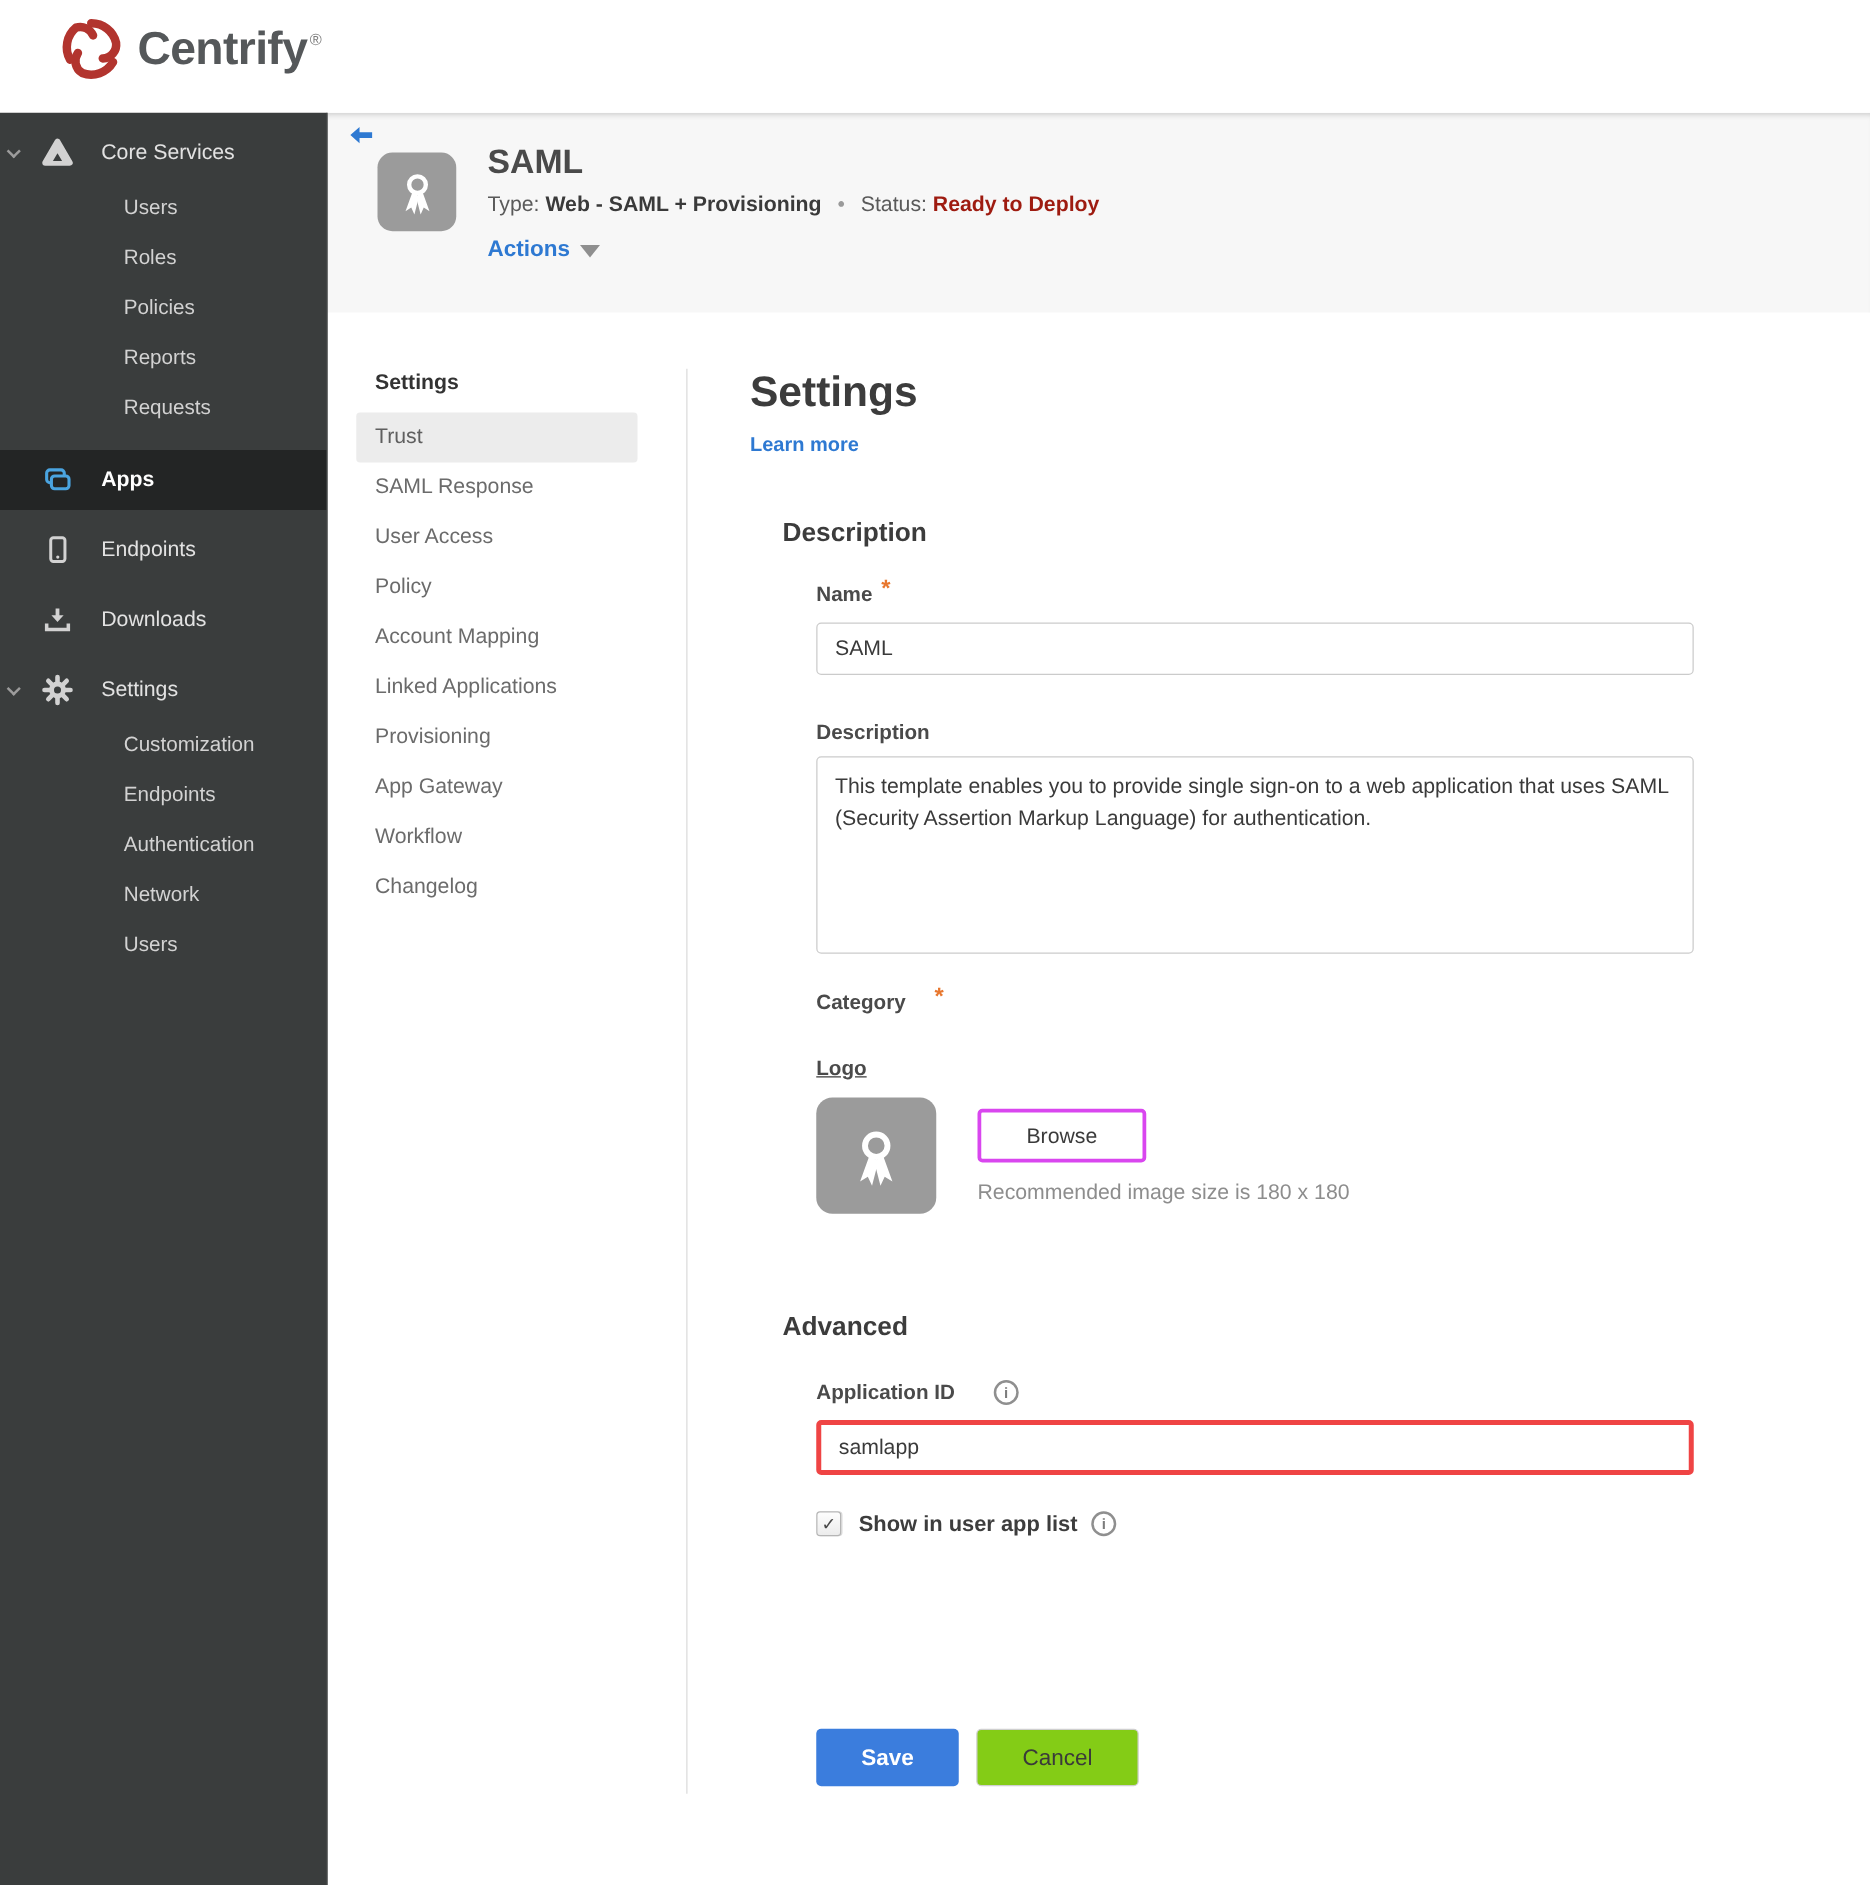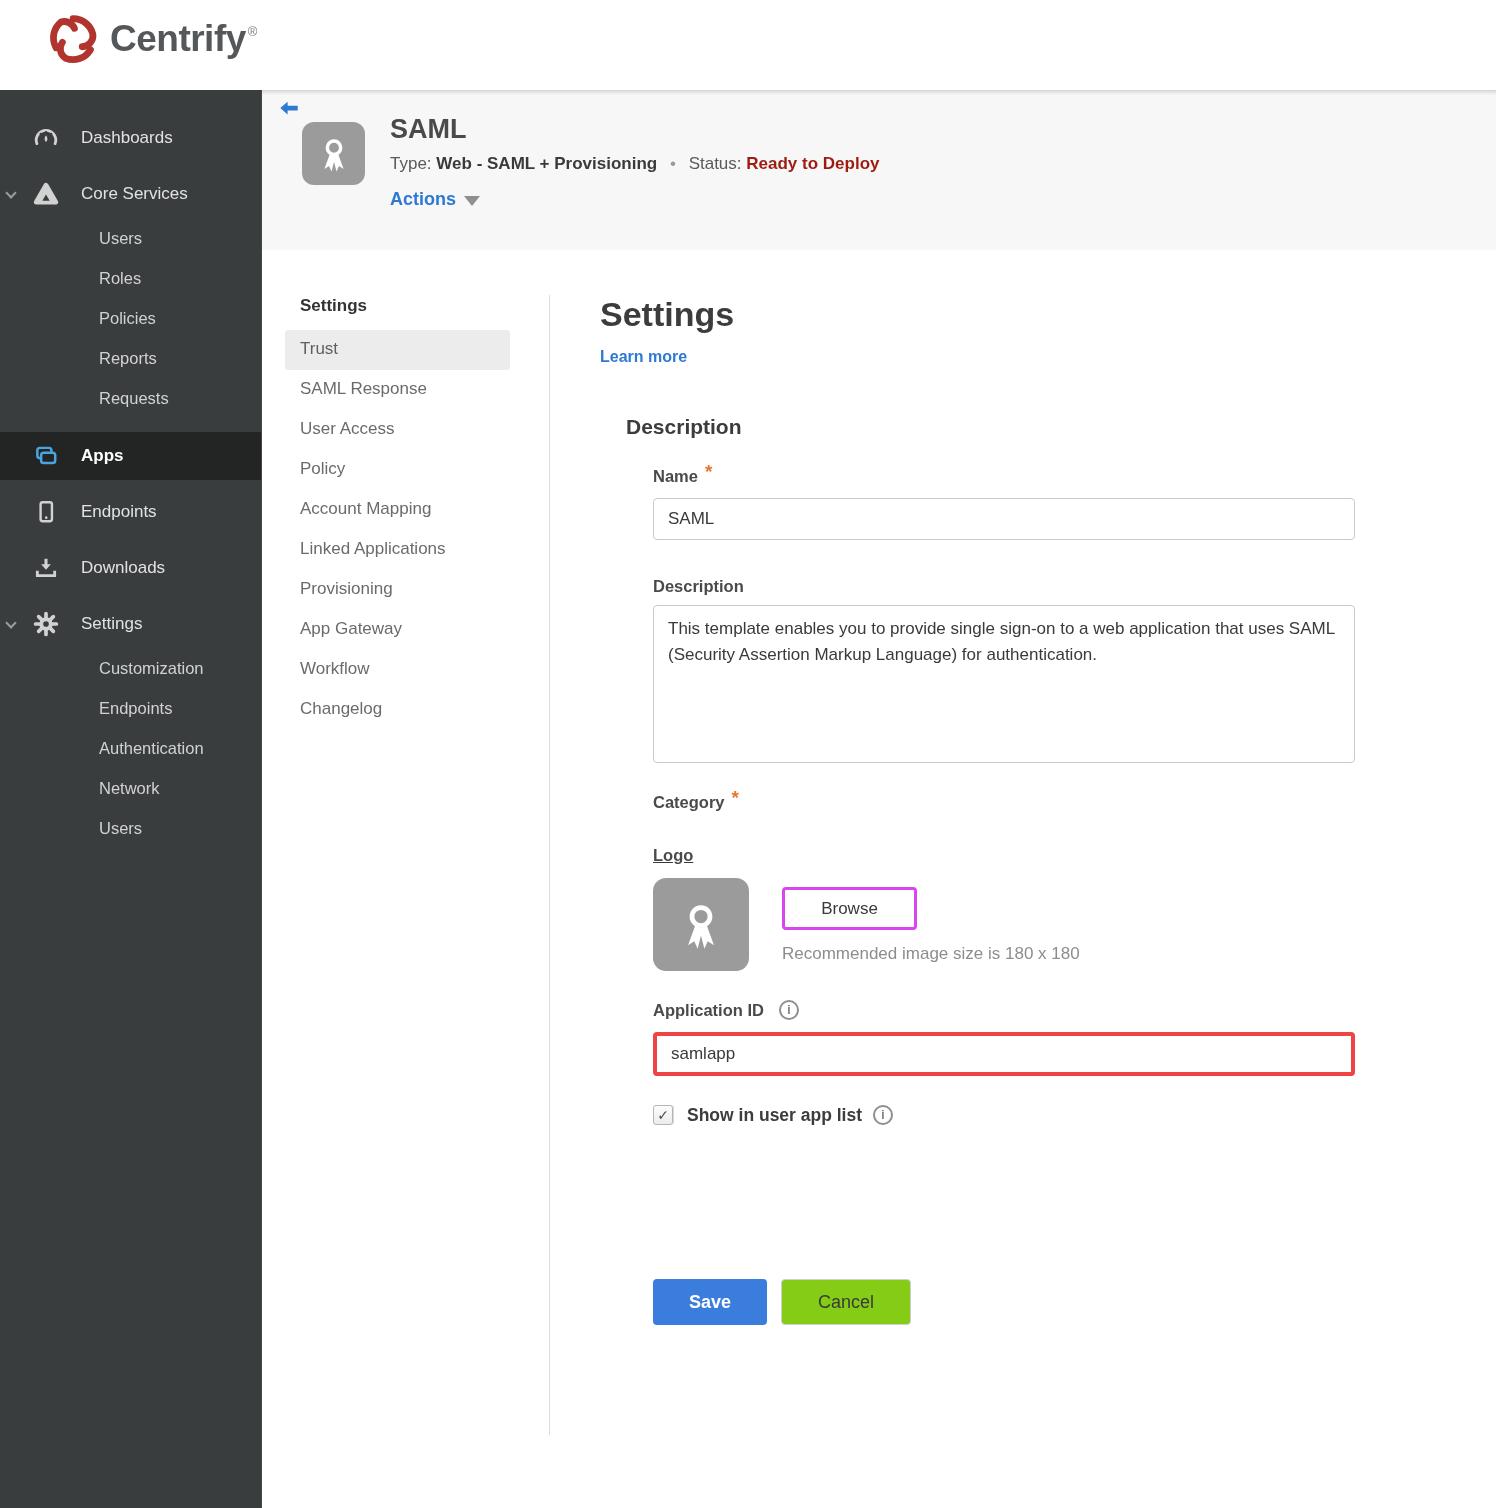--- a/index.html
+++ b/index.html
@@ -57,21 +57,21 @@
   .main-title { margin-top:44px; font-size:34px; line-height:40px; font-weight:bold; color:#3c3c3c; }
   .learn-more { display:inline-block; margin-top:14px; font-size:16px; font-weight:bold; color:#2e79d2; text-decoration:none; cursor:pointer; height:20px; }
   .section-h { margin:46px 0 0 26px; font-size:21px; line-height:26px; font-weight:bold; color:#3c3c3c; }
   .section-h.advanced { margin-top:78px; }
   .form { margin-left:53px; }
   .label-row { display:flex; align-items:center; margin-top:26px; height:20px; }
   .f-label { font-size:16.5px; font-weight:bold; color:#4a4a4a; }
   .req { color:#e8772e; font-weight:bold; font-size:19px; margin-left:7px; position:relative; top:-4px; }
   .t-input { display:block; width:702px; height:42px; margin-top:12px; border:1px solid #cbcbcb; border-radius:4px; padding:0 14px; font-size:17px; color:#3a3a3a; font-family:inherit; background:#fff; outline:none; }
   .t-area { display:block; width:702px; height:158px; margin-top:9px; border:1px solid #cbcbcb; border-radius:4px; padding:10px 14px; font-size:17px; line-height:26px; color:#3a3a3a; font-family:inherit; resize:none; outline:none; }
-  .mt36 { margin-top:36px !important; } .mt29 { margin-top:29px !important; } .mt33 { margin-top:33px !important;text-decoration:underline; }
+  .mt36 { margin-top:36px !important; } .mt29 { margin-top:29px !important;gap:16px; } .mt33 { margin-top:33px !important;text-decoration:underline; }
   .logo-row { display:flex; margin-top:13px; }
   .logo-box { width:96px; height:93px; background:#9b9b9b; border-radius:13px; display:flex; align-items:center; justify-content:center; }
   .logo-right { margin-left:33px; padding-top:9px; }
   .browse-btn { width:135px; height:43px; background:#fff; border:3px solid #d946ef; border-radius:4px; font-size:17px; color:#3a3a3a; font-family:inherit; cursor:pointer; }
   .logo-hint { margin-top:14px; font-size:17px; color:#8d8d8d; }
   .info-badge { display:inline-flex; align-items:center; justify-content:center; width:20px; height:20px; border:2px solid #8f8f8f; border-radius:50%; color:#7c7c7c; font-size:12px; font-weight:bold; margin-left:15px; cursor:pointer; font-style:normal; }
   .appid-input { border:4px solid #ef4444; height:44px; }
   .check-row { display:flex; align-items:center; margin-top:28px; height:22px; }
   .checkbox { width:20px; height:20px; border:1px solid #b5b5b5; border-radius:3px; background:linear-gradient(#fdfdfd,#ececec); display:flex; align-items:center; justify-content:center; font-size:14px; font-weight:bold; color:#4a4a4a; cursor:pointer; box-shadow:1px 0 0 #dadada; }
   .check-label { margin-left:14px; font-size:17.5px; font-weight:bold; color:#3d3d3d; }
@@ -91,32 +91,20 @@
         <path d="M50 43 A 21 21 0 0 1 24.5 52 A 11.5 11.5 0 0 1 21 35.5"></path>
         <path d="M14.5 41 A 21 21 0 0 1 19.5 14.5 A 11.5 11.5 0 0 1 33.5 21"></path>
       </g>
     </svg>
     <span class="brand-name">Centrify</span>
     <span class="brand-reg">®</span>
   </div>
 </header>
 
 <nav class="sidebar">
-  <div class="side-row pt24" style="height:72px">
-    <span class="sicon">
-      <svg width="26" height="26" viewBox="0 0 24 24">
-        <path d="M3.6 17.2 A 9 9 0 1 1 20.4 17.2" fill="none" stroke="#d2d2d2" stroke-width="2.6" stroke-linecap="round"></path>
-        <circle cx="7.2" cy="8.3" r="1.1" fill="#3a3d3d"></circle>
-          <circle cx="12" cy="6.6" r="1.1" fill="#3a3d3d"></circle>
-          <circle cx="16.8" cy="8.3" r="1.1" fill="#3a3d3d"></circle>
-        <path d="M12 9.4 C13.6 11.6 13.9 14 12 15.6 C10.1 14 10.4 11.6 12 9.4 Z" fill="#d2d2d2"></path>
-      </svg>
-    </span>
-    <span class="slabel">Dashboards</span>
-  </div>
 
   <div class="side-row mt8">
     <span class="grp-chevron"></span>
     <span class="sicon">
       <svg width="26" height="26" viewBox="0 0 24 24">
         <path d="M12 4 L21 19.5 L3 19.5 Z" fill="#d2d2d2" stroke="#d2d2d2" stroke-width="4.5" stroke-linejoin="round"></path>
         <path d="M12 12.5 L15.4 18.3 L8.6 18.3 Z" fill="#3a3d3d"></path>
       </svg>
     </span>
     <span class="slabel">Core Services</span>
@@ -271,20 +259,21 @@
             <polygon points="29,24 22.5,27.5 27,45 30,38.5 35.5,42" fill="#fff"></polygon>
           </svg>
         </div>
         <div class="logo-right">
           <button class="browse-btn">Browse</button>
           <div class="logo-hint">Recommended image size is 180 x 180</div>
         </div>
       </div>
     </div>
 
+    <h3 class="section-h advanced">Advanced</h3>
     <div class="form">
       <div class="label-row mt29">
         <label class="f-label">Application ID</label>
         <i class="info-badge">i</i>
       </div>
       <input class="t-input appid-input" type="text" value="samlapp" style="">
 
       <div class="check-row">
         <div class="checkbox">✓</div>
         <label class="check-label">Show in user app list</label>

